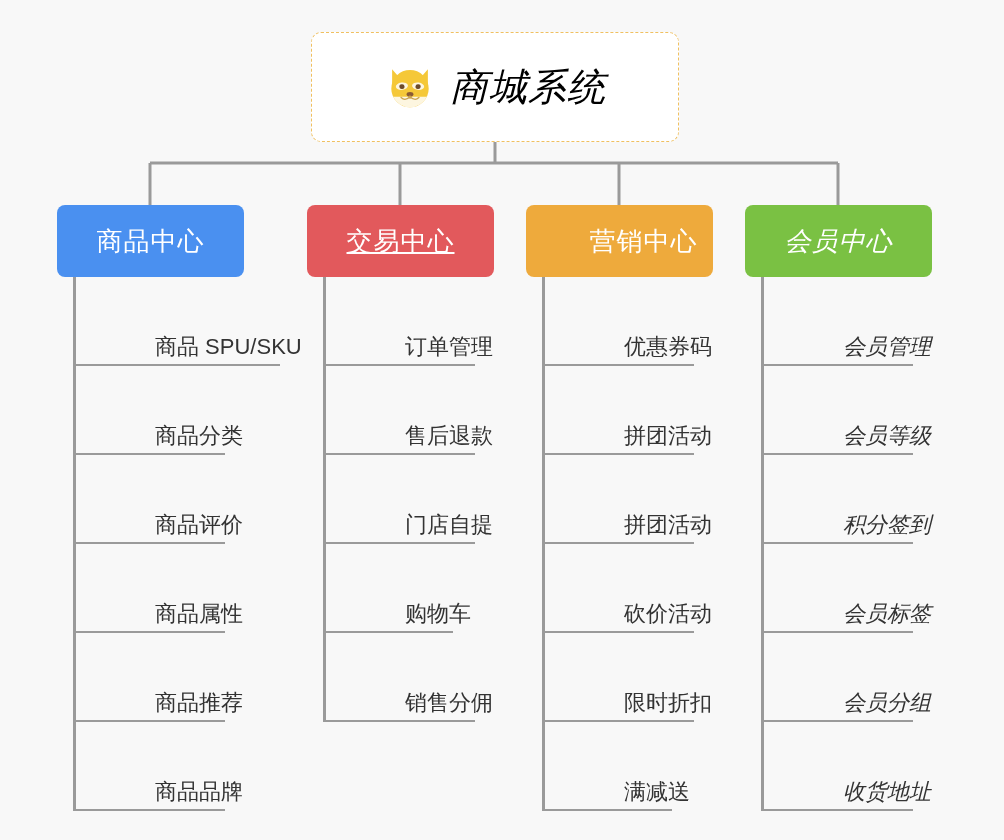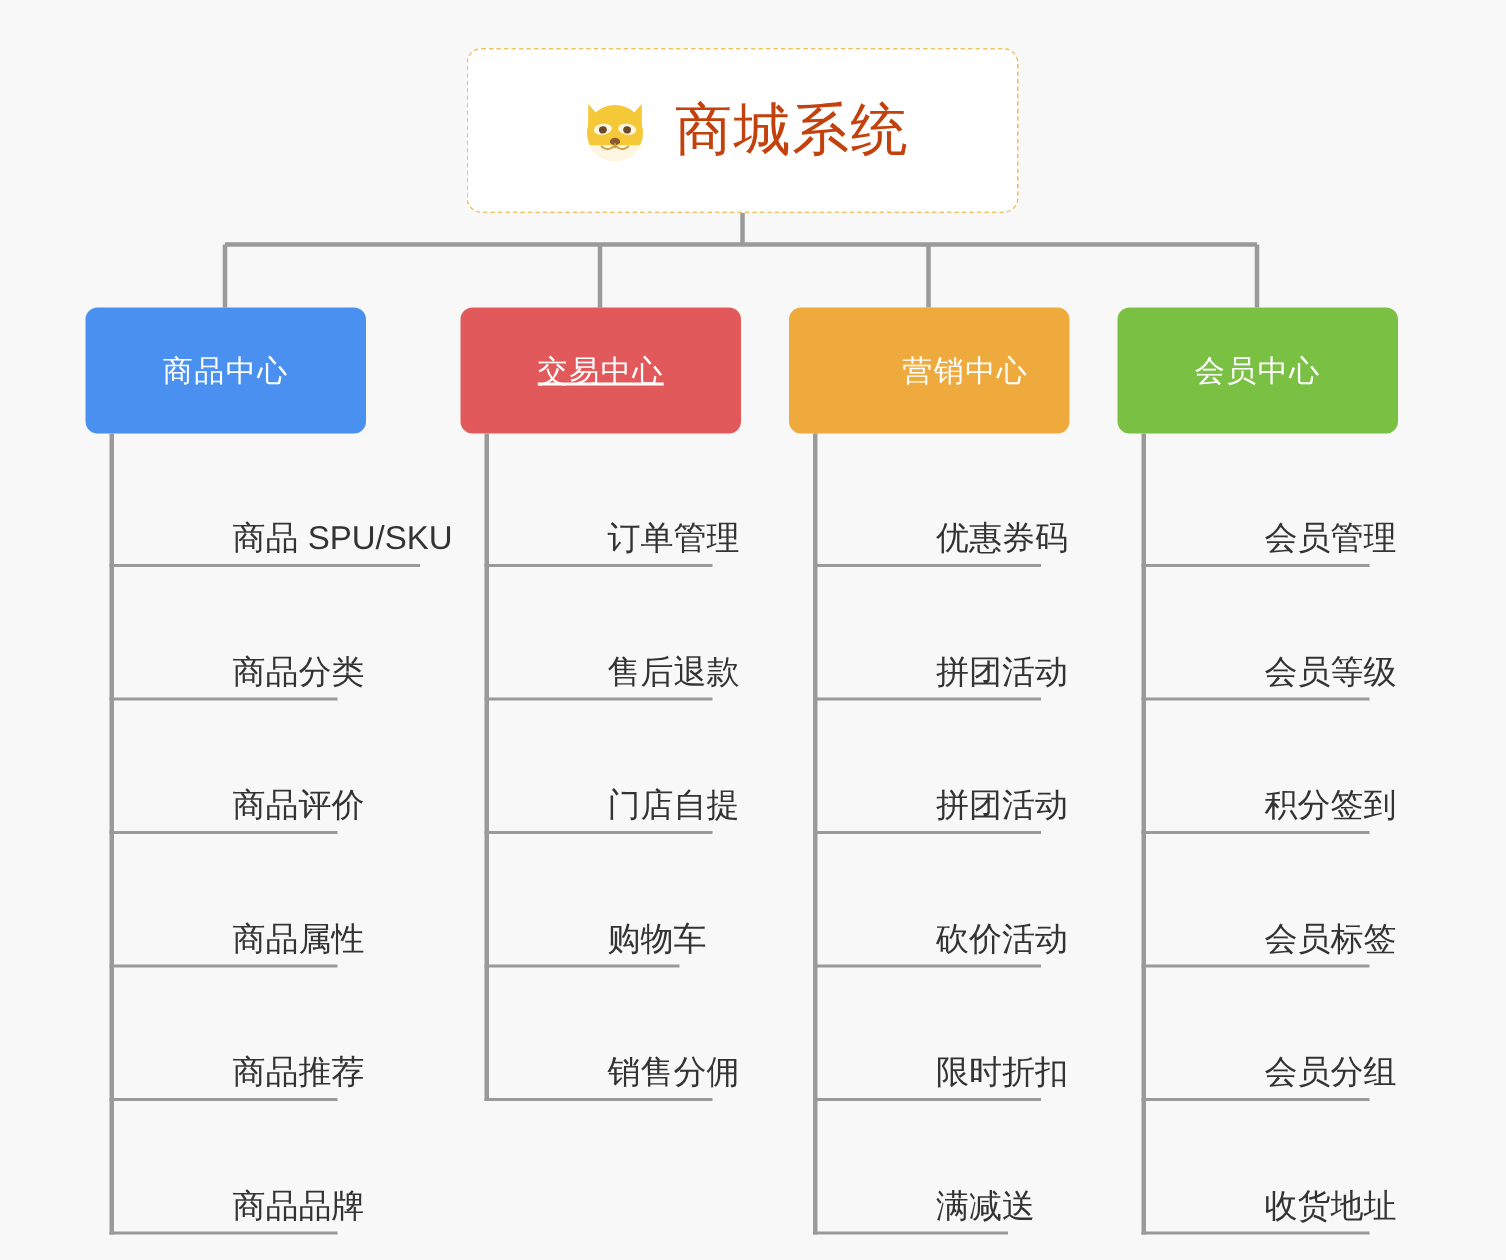--- a/index.html
+++ b/index.html
@@ -61,27 +61,27 @@
     pointer-events: none;
   }
 
   
   .branch {
     position: absolute;
     top: 205px;
   }
   .branch-header {
     box-sizing: border-box;
-    height: 84px;
+    height: 72px;
     border-radius: 8px;
     display: flex;
     align-items: center;
     justify-content: center;
     color: #ffffff;
-    font-size: 20px;
+    font-size: 26px;
     letter-spacing: 1px;
     white-space: nowrap;
   }
   .branch-body {
     position: relative;
     margin-top: 0;
     padding-left: 0;
   }
   .spine {
     position: absolute;
@@ -116,21 +116,21 @@
     background: #9a9a9a;
   }
 
   
   #branch-0 { left: 57px;  }
   #branch-0 .branch-header { width: 187px; background: #4a90f0; }
   #branch-1 { left: 307px; }
   #branch-1 .branch-header { width: 187px; background: #e2595c; }
   #branch-2 { left: 526px; }
   #branch-2 .branch-header { width: 187px; background: #eeaa3c; padding-left: 48px; }
-  #branch-3 { left: 745px; }
+  #branch-3 { left: 745px; font-style: italic; }
   #branch-3 .branch-header { width: 187px; background: #7ac143; }
 
   #branch-0 .branch-body { margin-left: 16px; }
   #branch-1 .branch-body { margin-left: 16px; }
   #branch-2 .branch-body { margin-left: 16px; }
   #branch-3 .branch-body { margin-left: 16px; }
 </style>
 </head>
 <body style="background: rgb(248, 248, 248);">
 
@@ -144,21 +144,21 @@
       <path d="M32 57 A23 23 0 0 0 52.8 44 L11.2 44 A23 23 0 0 0 32 57 Z" fill="#fdf6e0"></path>
       <ellipse cx="22" cy="31" rx="7.5" ry="4.5" fill="#fdf6e0" transform="rotate(-8 22 31)"></ellipse>
       <ellipse cx="42" cy="31" rx="7.5" ry="4.5" fill="#fdf6e0" transform="rotate(8 42 31)"></ellipse>
       <ellipse cx="22" cy="31.5" rx="3.2" ry="3" fill="#6b4a2a" transform="rotate(-8 22 31)"></ellipse>
       <ellipse cx="42" cy="31.5" rx="3.2" ry="3" fill="#6b4a2a" transform="rotate(8 42 31)"></ellipse>
       <ellipse cx="32" cy="41" rx="4.2" ry="3" fill="#8a5a33"></ellipse>
       <path d="M32 44 Q26 50 21 45" stroke="#c9a24a" stroke-width="1.6" fill="none" stroke-linecap="round"></path>
       <path d="M32 44 Q38 50 43 45" stroke="#c9a24a" stroke-width="1.6" fill="none" stroke-linecap="round"></path>
       <path d="M32 43 L32 46" stroke="#c9a24a" stroke-width="1.6" stroke-linecap="round"></path>
     </svg>
-    <span class="root-title" style="color: #c2410c;">商城系统</span>
+    <span class="root-title" style="color: #000000; font-style: italic;">商城系统</span>
   </div>
 
   <svg class="connector-svg">
     <g stroke="#9a9a9a" stroke-width="3" fill="none">
       <line x1="495" y1="142" x2="495" y2="163"></line>
       <line x1="150" y1="163" x2="838" y2="163"></line>
       <line x1="150" y1="163" x2="150" y2="205"></line>
       <line x1="400" y1="163" x2="400" y2="205"></line>
       <line x1="619" y1="163" x2="619" y2="205"></line>
       <line x1="838" y1="163" x2="838" y2="205"></line>

